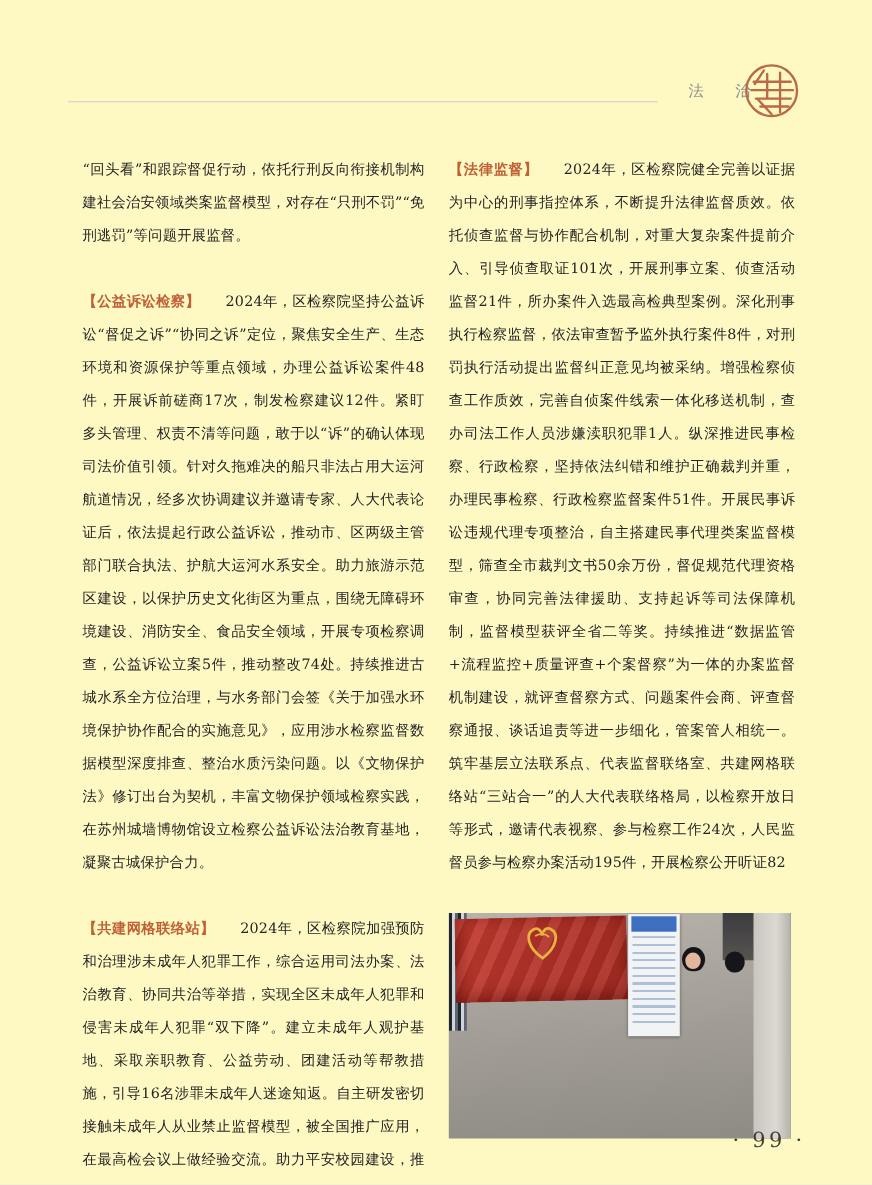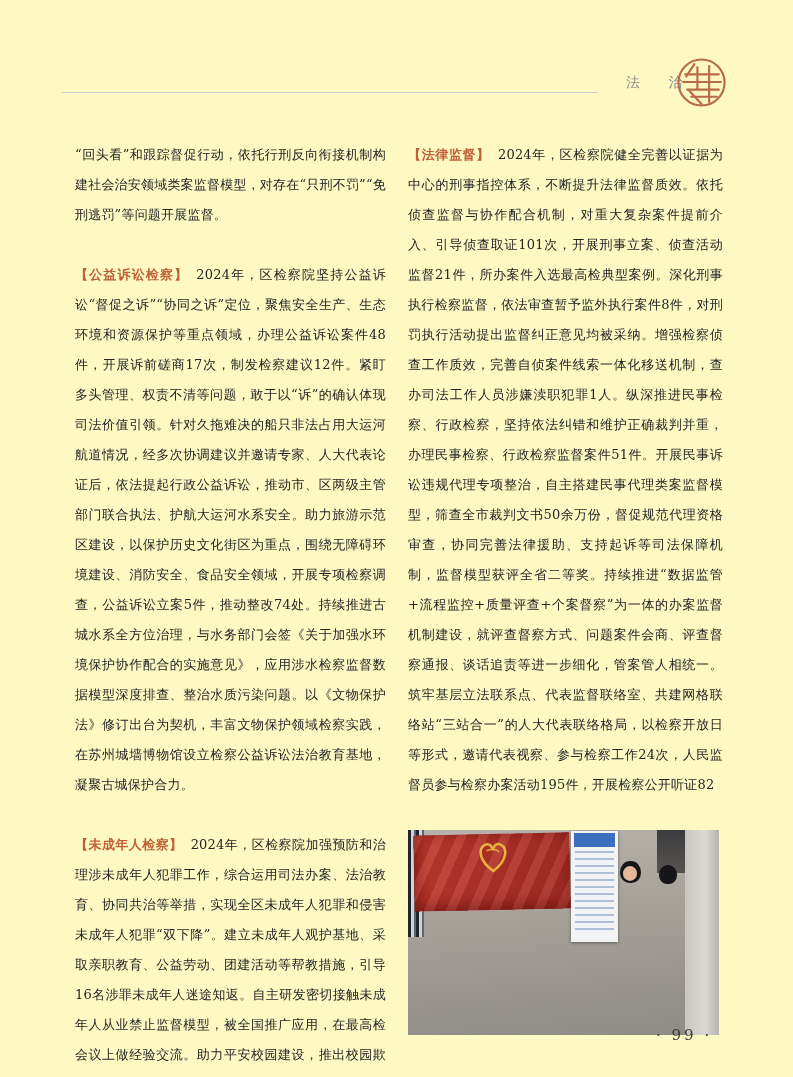--- a/index.html
+++ b/index.html
@@ -17,21 +17,21 @@
   }
   .seal{position:absolute;left:676px;top:57px;width:51px;height:51px;}
   
   .col{position:absolute;top:140px;}
   .col-left{left:75px;width:311px;}
   .col-right{left:408px;width:315px;}
   .para{
     margin:0 0 30px 0;font-size:13px;line-height:30px;
     text-align:justify;letter-spacing:0.2px;color:#242424;
   }
-  .entry{color:#c06036;font-weight:600;margin-right:8px;}
+  .entry{color:#c06036;font-weight:600;margin-right:23px;}
   
   .figure{margin:0;padding:0;}
   .photo{
     position:relative;width:311px;height:205px;overflow:hidden;
     background:linear-gradient(175deg,#b7b2aa 0%,#a09c95 55%,#8e8a84 100%);
   }
   .photo *{position:absolute;}
   .ph-flagedge{left:0;top:0;width:5%;height:52%;
     background:repeating-linear-gradient(90deg,#20242c 0 3px,#cfd4da 3px 6px,#5b6470 6px 8px);}
   .ph-shelf{left:80%;top:0;width:20%;height:21%;background:linear-gradient(180deg,#3c3c40,#57544f);}
@@ -47,22 +47,22 @@
   .ph-poster .ph-poster-head{left:6%;top:2%;width:88%;height:12%;background:#3d6fc0;}
   .ph-poster .ph-poster-lines{left:8%;top:18%;width:84%;height:76%;
     background:repeating-linear-gradient(180deg,#aebfd8 0 2px,rgba(0,0,0,0) 2px 7px);}
   
   .person .hair{top:0;left:28%;width:44%;height:26%;background:#16151a;border-radius:50% 50% 46% 46%;}
   .person .face{top:6%;left:35%;width:30%;height:17%;background:#e4b79b;border-radius:50%;}
   .p4{left:64%;top:15%;width:15%;height:42%;}
   .p5{left:77%;top:17%;width:13%;height:36%;}
   
   .page-number{
-    position:absolute;top:1026px;left:656px;width:86px;text-align:left;
-    font-size:15px;color:#3c3c3c;letter-spacing:3px;
+    position:absolute;top:1026px;left:656px;width:86px;text-align:center;
+    font-size:19px;color:#3c3c3c;letter-spacing:3px;
   }
 </style>
 </head>
 <body>
 
 <div class="page">
 
   <div class="header-rule"></div>
   <span class="header-title">法 治</span>
   <svg class="seal" viewBox="0 0 50 50" fill="none" stroke="#b96b45" stroke-width="2.1" stroke-linecap="round">
@@ -73,21 +73,21 @@
     <path d="M15 39 H40"></path>
     <path d="M21 10 V31"></path>
     <path d="M32.5 9 V44"></path>
     <path d="M18 7 L10 19"></path>
     <path d="M13 33 L25 46"></path>
   </svg>
 
   <section class="col col-left">
     <p class="para"><span>“回头看”和跟踪督促行动，依托行刑反向衔接机制构建社会治安领域类案监督模型，对存在“只刑不罚”“免刑逃罚”等问题开展监督。</span></p>
     <p class="para"><span class="entry">【公益诉讼检察】</span><span>2024年，区检察院坚持公益诉讼“督促之诉”“协同之诉”定位，聚焦安全生产、生态环境和资源保护等重点领域，办理公益诉讼案件48件，开展诉前磋商17次，制发检察建议12件。紧盯多头管理、权责不清等问题，敢于以“诉”的确认体现司法价值引领。针对久拖难决的船只非法占用大运河航道情况，经多次协调建议并邀请专家、人大代表论证后，依法提起行政公益诉讼，推动市、区两级主管部门联合执法、护航大运河水系安全。助力旅游示范区建设，以保护历史文化街区为重点，围绕无障碍环境建设、消防安全、食品安全领域，开展专项检察调查，公益诉讼立案5件，推动整改74处。持续推进古城水系全方位治理，与水务部门会签《关于加强水环境保护协作配合的实施意见》，应用涉水检察监督数据模型深度排查、整治水质污染问题。以《文物保护法》修订出台为契机，丰富文物保护领域检察实践，在苏州城墙博物馆设立检察公益诉讼法治教育基地，凝聚古城保护合力。</span></p>
-    <p class="para"><span class="entry">【未成年人检察】</span><span>2024年，区检察院加强预防和治理涉未成年人犯罪工作，综合运用司法办案、法治教育、协同共治等举措，实现全区未成年人犯罪和侵害未成年人犯罪“双下降”。建立未成年人观护基地、采取亲职教育、公益劳动、团建活动等帮教措施，引导16名涉罪未成年人迷途知返。自主研发密切接触未成年人从业禁止监督模型，被全国推广应用，在最高检会议上做经验交流。助力平安校园建设，推出校园欺凌“一键举报”功能，举办“优化校园法治环境”等主题宣讲22场，入选苏州市首批青少年法治教育实践点。未成年人检察部门获评省三八红旗手（集体）。</span></p>
+    <p class="para"><span class="entry">【共建网格联络站】</span><span>2024年，区检察院加强预防和治理涉未成年人犯罪工作，综合运用司法办案、法治教育、协同共治等举措，实现全区未成年人犯罪和侵害未成年人犯罪“双下降”。建立未成年人观护基地、采取亲职教育、公益劳动、团建活动等帮教措施，引导16名涉罪未成年人迷途知返。自主研发密切接触未成年人从业禁止监督模型，被全国推广应用，在最高检会议上做经验交流。助力平安校园建设，推出校园欺凌“一键举报”功能，举办“优化校园法治环境”等主题宣讲22场，入选苏州市首批青少年法治教育实践点。未成年人检察部门获评省三八红旗手（集体）。</span></p>
   </section>
 
   <section class="col col-right">
     <p class="para"><span class="entry">【法律监督】</span><span>2024年，区检察院健全完善以证据为中心的刑事指控体系，不断提升法律监督质效。依托侦查监督与协作配合机制，对重大复杂案件提前介入、引导侦查取证101次，开展刑事立案、侦查活动监督21件，所办案件入选最高检典型案例。深化刑事执行检察监督，依法审查暂予监外执行案件8件，对刑罚执行活动提出监督纠正意见均被采纳。增强检察侦查工作质效，完善自侦案件线索一体化移送机制，查办司法工作人员涉嫌渎职犯罪1人。纵深推进民事检察、行政检察，坚持依法纠错和维护正确裁判并重，办理民事检察、行政检察监督案件51件。开展民事诉讼违规代理专项整治，自主搭建民事代理类案监督模型，筛查全市裁判文书50余万份，督促规范代理资格审查，协同完善法律援助、支持起诉等司法保障机制，监督模型获评全省二等奖。持续推进“数据监管+流程监控+质量评查+个案督察”为一体的办案监督机制建设，就评查督察方式、问题案件会商、评查督察通报、谈话追责等进一步细化，管案管人相统一。筑牢基层立法联系点、代表监督联络室、共建网格联络站“三站合一”的人大代表联络格局，以检察开放日等形式，邀请代表视察、参与检察工作24次，人民监督员参与检察办案活动195件，开展检察公开听证82</span></p>
 
     <figure class="figure">
       <div class="photo">
         <div class="ph-shelf"></div>
         <div class="ph-pillar"></div>
 

